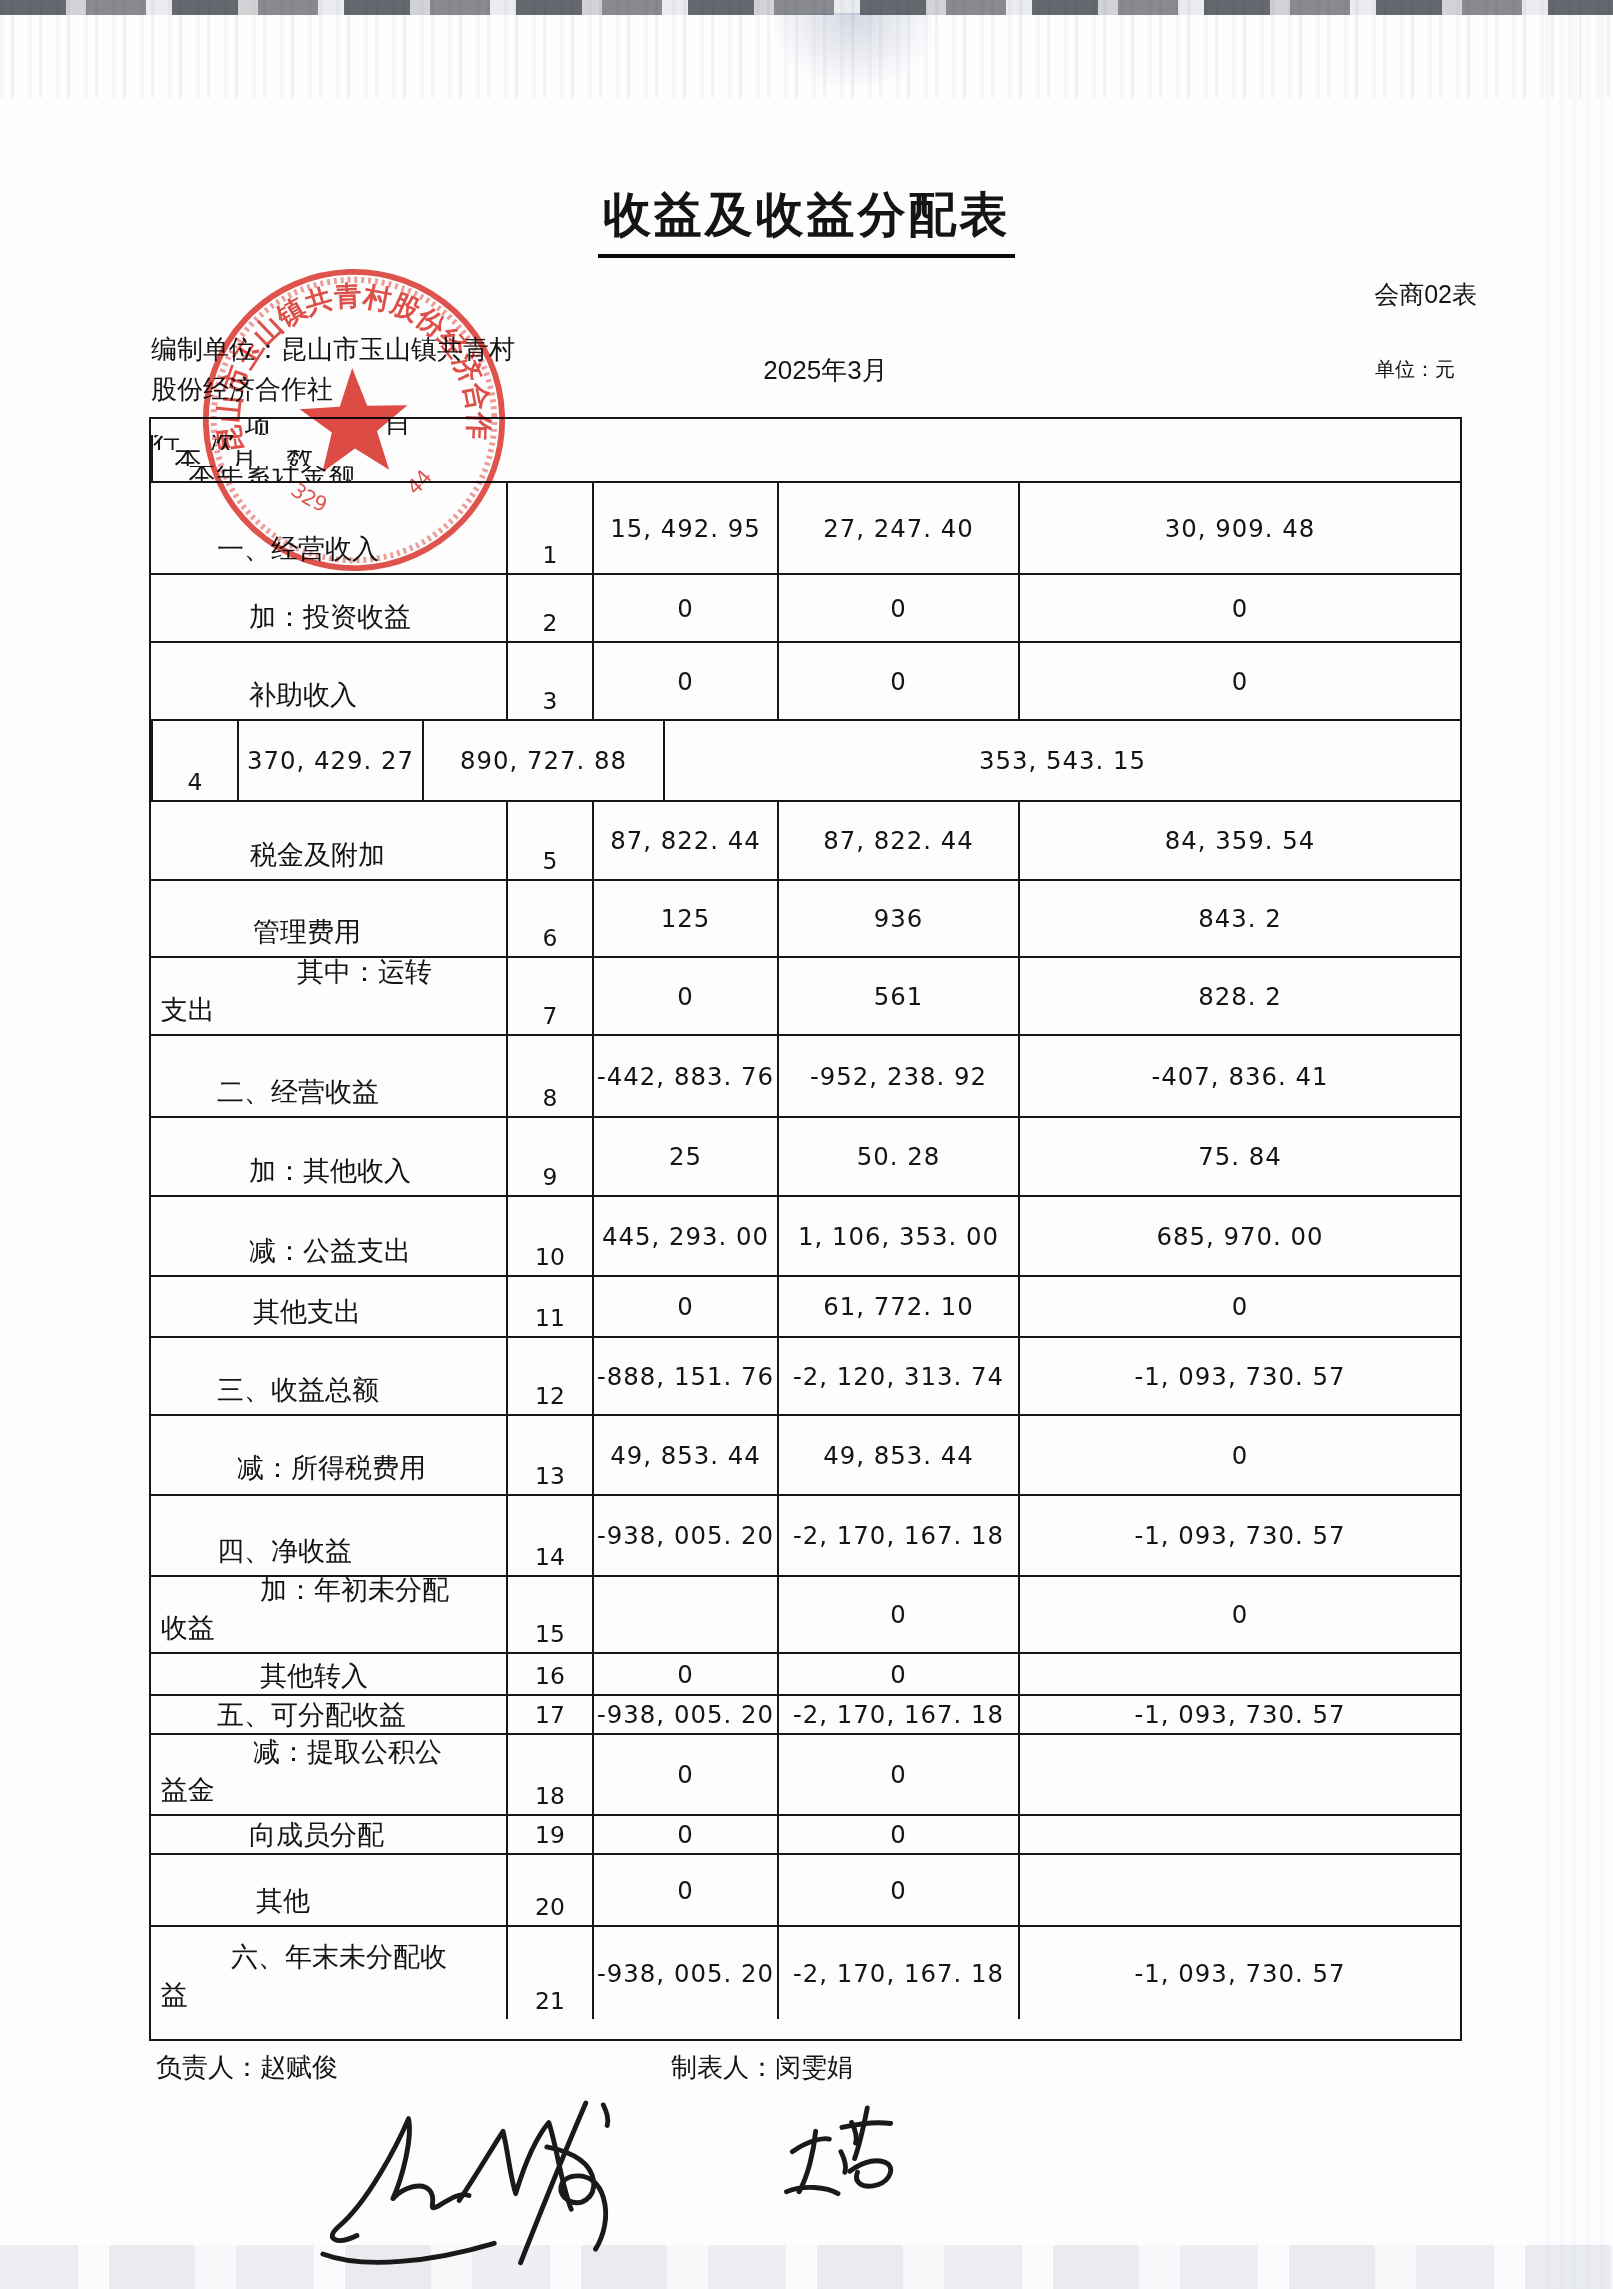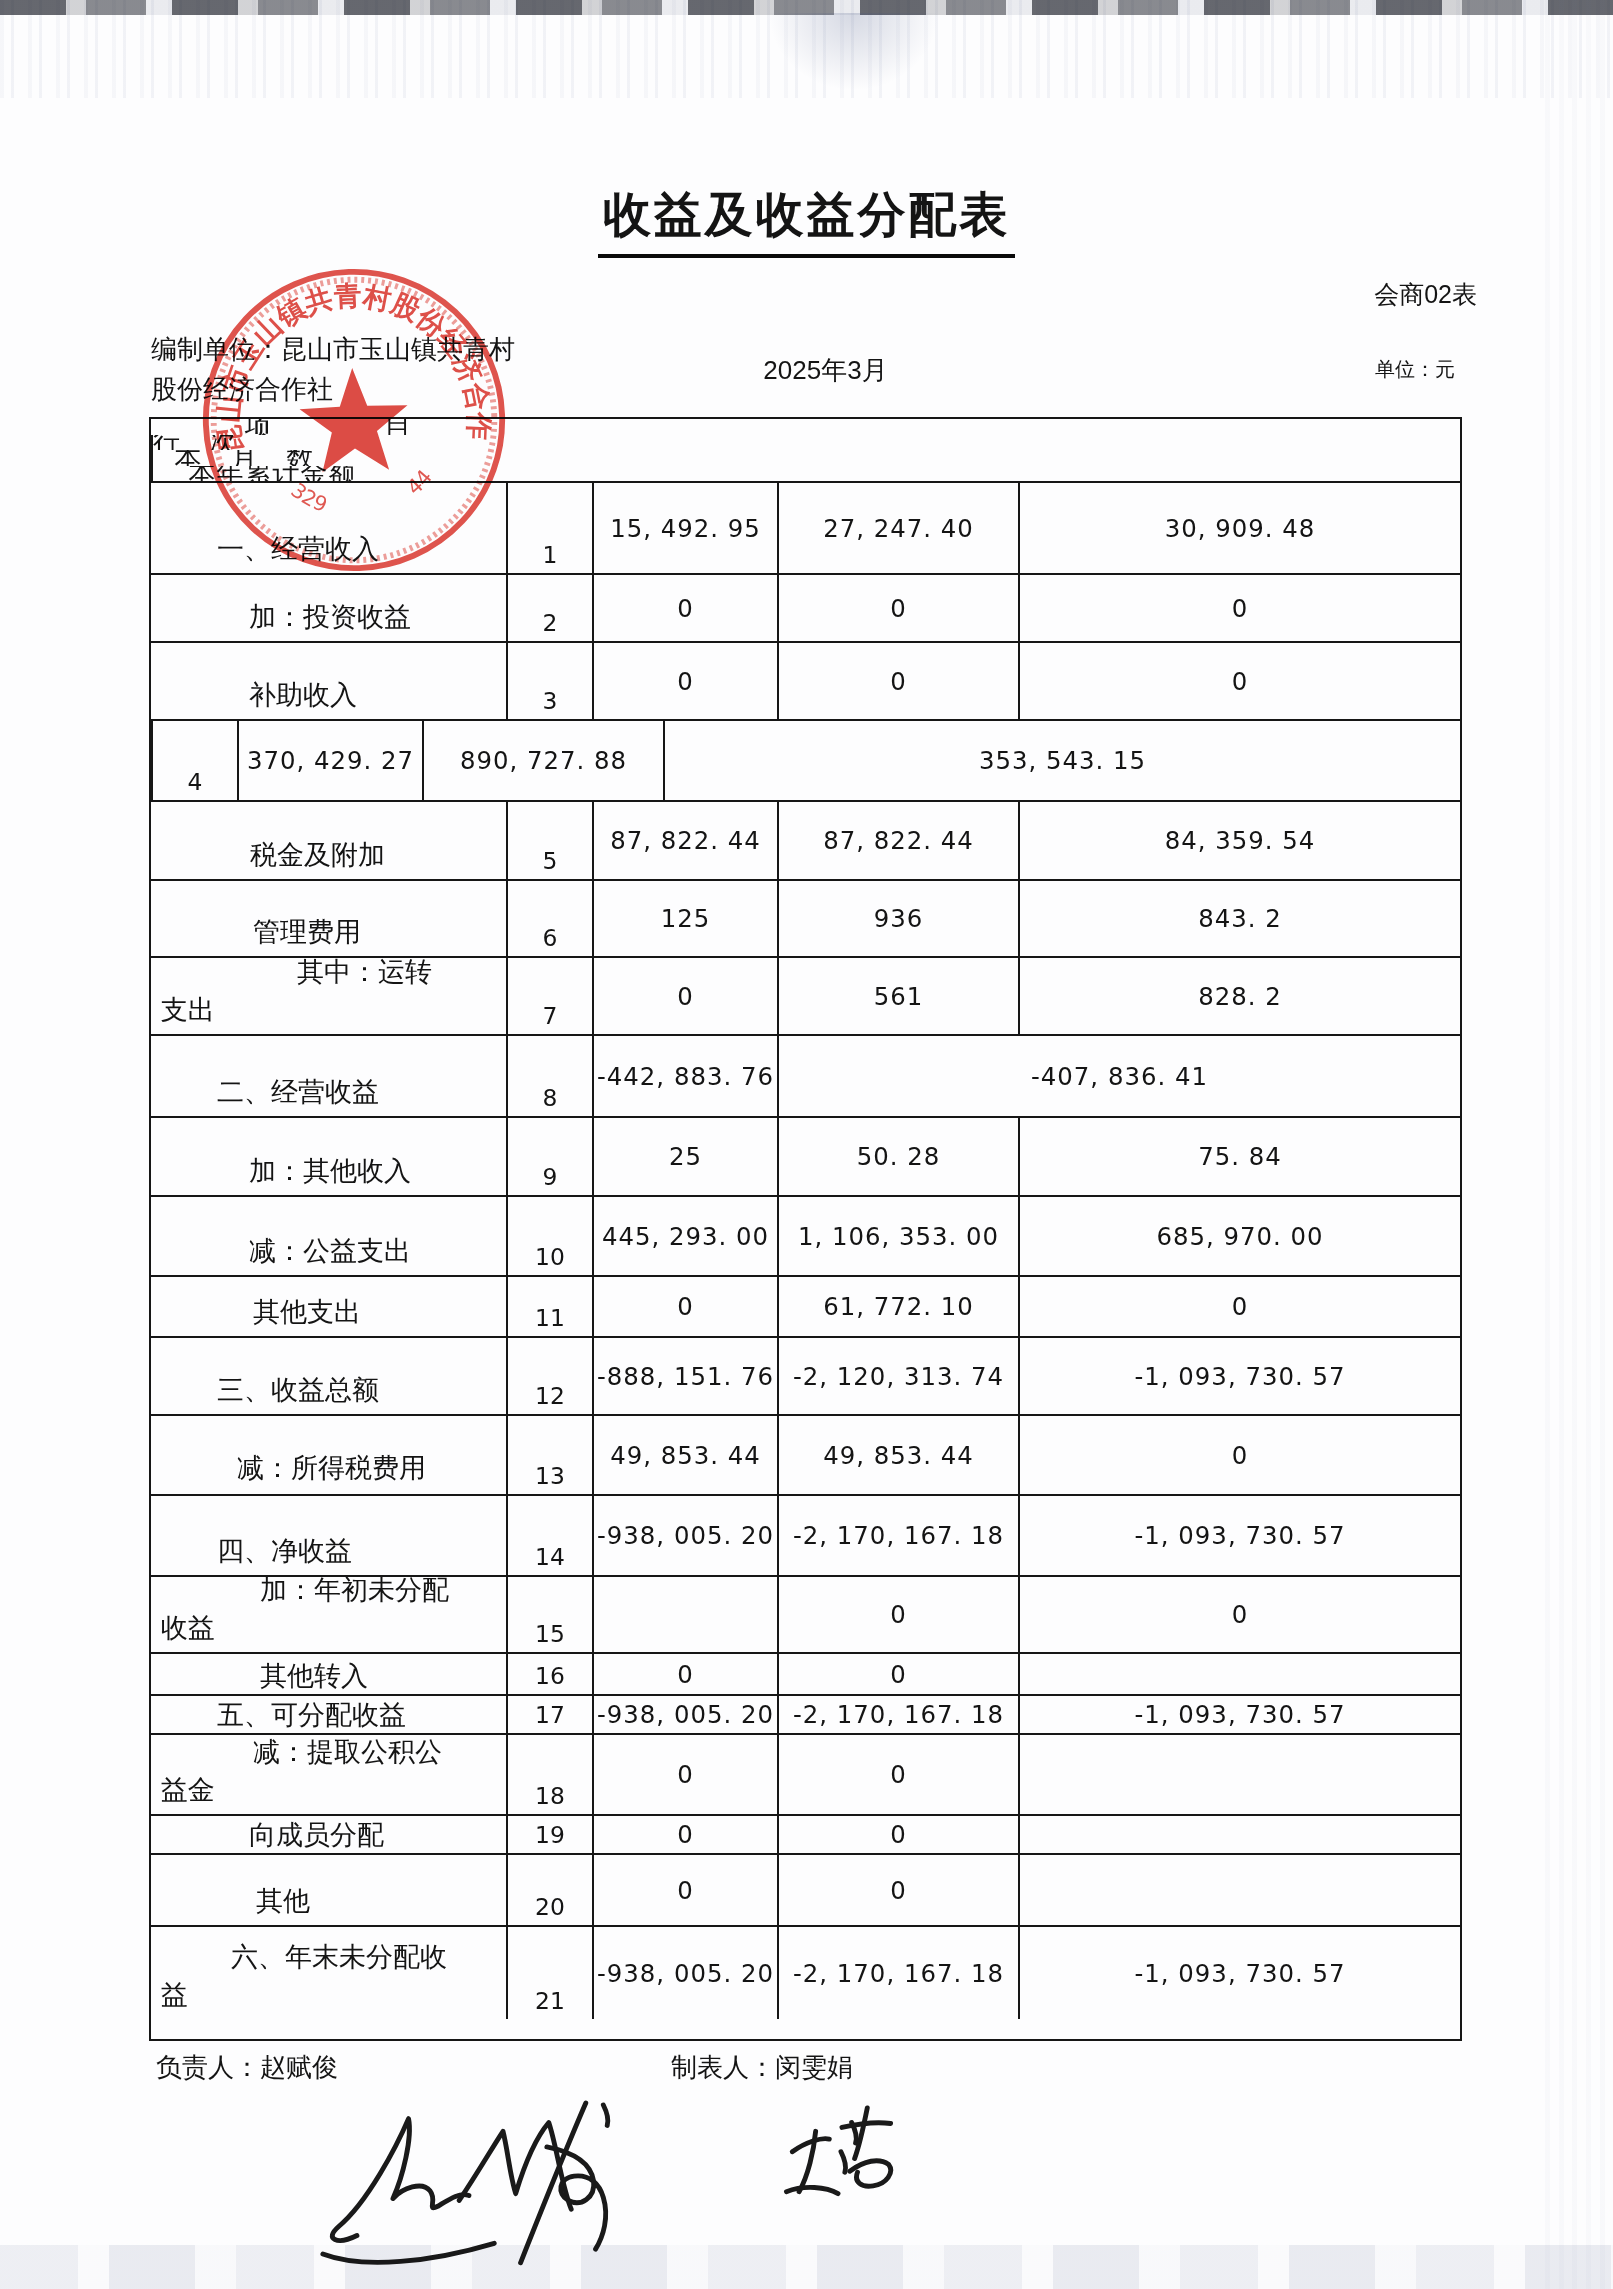--- a/index.html
+++ b/index.html
@@ -142,20 +142,21 @@
           <div class="c c1 lno">7</div>
           <div class="c c2 val">0</div>
           <div class="c c3 val">561</div>
           <div class="c c4 val">828. 2</div>
         </div><div class="row" style="height: 82px;">
           <div class="c c0 lab">
             <div style="padding-left: 66px;">二、经营收益</div>
           </div>
           <div class="c c1 lno">8</div>
           <div class="c c2 val">-442, 883. 76</div>
+          <div class="c c3 val">-952, 238. 92</div>
           <div class="c c4 val">-407, 836. 41</div>
         </div><div class="row" style="height: 79px;">
           <div class="c c0 lab">
             <div style="padding-left: 98px;">加：其他收入</div>
           </div>
           <div class="c c1 lno">9</div>
           <div class="c c2 val">25</div>
           <div class="c c3 val">50. 28</div>
           <div class="c c4 val">75. 84</div>
         </div><div class="row" style="height: 80px;">

